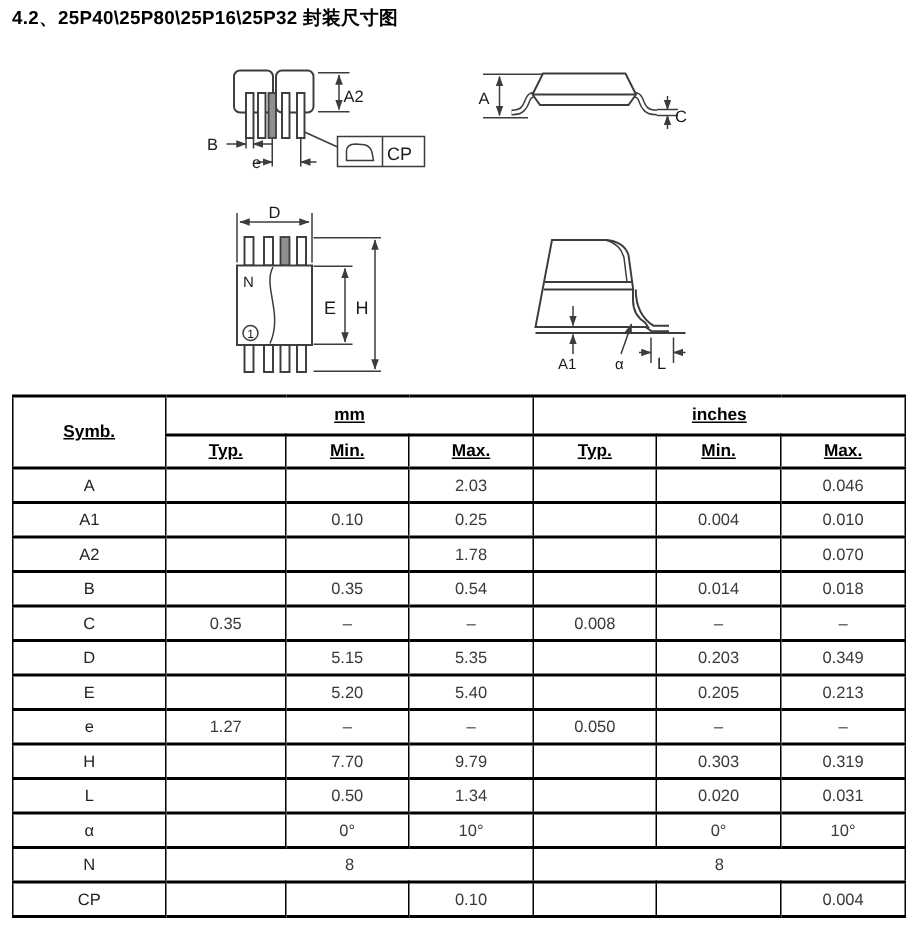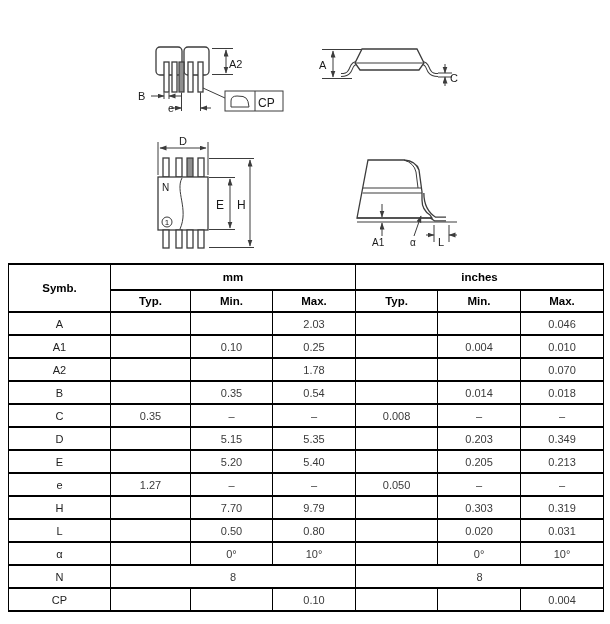--- a/index.html
+++ b/index.html
@@ -24,31 +24,32 @@
   svg text.small{font-size:10px;}
   svg text.tiny{font-size:8px;}
   svg text.cp{font-size:12px;}
 
   #dimtable{position:absolute;left:8px;top:263px;width:595px;
             border-collapse:collapse;table-layout:fixed;
             font-size:11px;}
   #dimtable th,#dimtable td{border-left:1px solid #000;border-right:1px solid #000;
             border-top:2px solid #000;border-bottom:2px solid #000;
             text-align:center;vertical-align:middle;padding:0;}
-  #dimtable th{font-size:11.5px;font-weight:bold;color:#000;}
+  #dimtable th{font-size:11.5px;font-weight:bold;color:#000;text-decoration:underline;}
   #dimtable thead tr:first-child th{height:24px;}
   #dimtable thead tr:last-child th{height:20px;}
   #dimtable tbody td{height:21px;color:#3a3a3a;}
   #dimtable tbody td.symb{color:#222;}
 </style>
 </head>
 <body>
 
 <div id="page">
 
+  <div id="title">4.2、25P40\25P80\25P16\25P32 封装尺寸图</div>
 
   <svg width="0" height="0">
     <defs>
       <marker id="ah-e" orient="auto" markerUnits="userSpaceOnUse" markerWidth="8" markerHeight="6" refX="6.5" refY="2.5">
         <path d="M0,0 L7,2.5 L0,5 Z" fill="#3c3c3c"></path>
       </marker>
       <marker id="ah-s" orient="auto-start-reverse" markerUnits="userSpaceOnUse" markerWidth="8" markerHeight="6" refX="6.5" refY="2.5">
         <path d="M0,0 L7,2.5 L0,5 Z" fill="#3c3c3c"></path>
       </marker>
     </defs>
@@ -268,21 +269,21 @@
           <td>7.70</td>
           <td>9.79</td>
           <td></td>
           <td>0.303</td>
           <td>0.319</td>
         </tr>
         <tr>
           <td class="symb">L</td>
           <td></td>
           <td>0.50</td>
-          <td>0.80</td>
+          <td>1.34</td>
           <td></td>
           <td>0.020</td>
           <td>0.031</td>
         </tr>
         <tr>
           <td class="symb">α</td>
           <td></td>
           <td>0°</td>
           <td>10°</td>
           <td></td>

